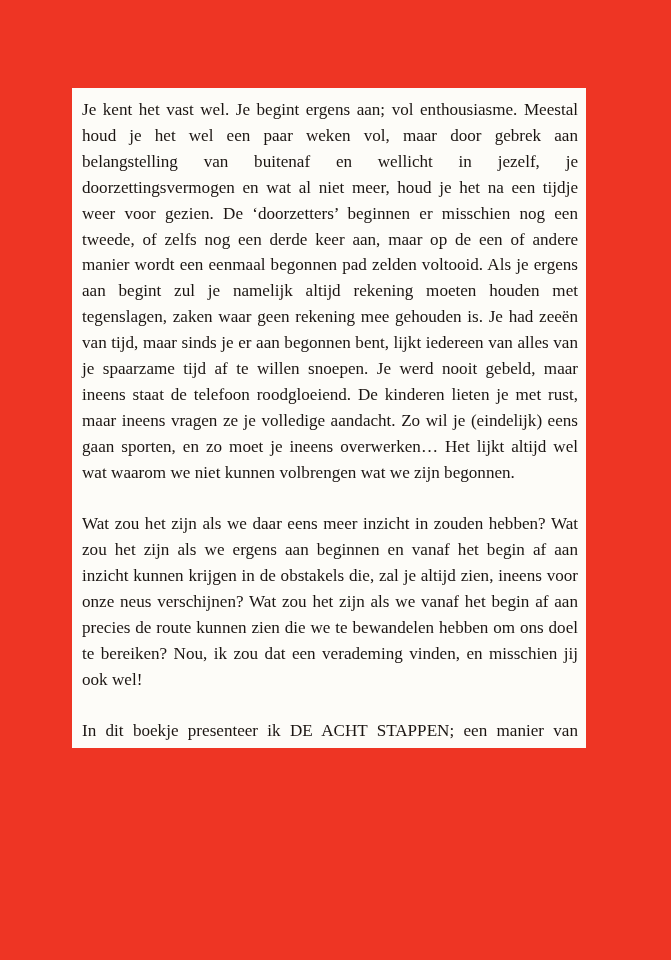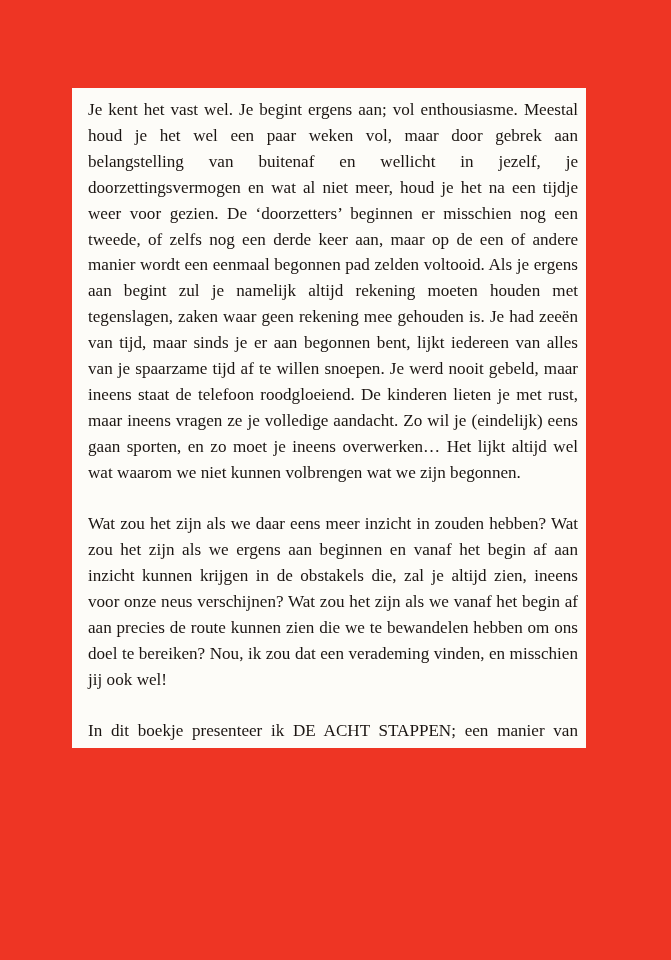--- a/index.html
+++ b/index.html
@@ -23,21 +23,21 @@
 
   
   #book-page {
     position: absolute;
     left: 72px;
     top: 88px;
     width: 514px;
     height: 660px;
     background: #fdfcf8;
     box-sizing: border-box;
-    padding: 9px 8px 10px 16px;
+    padding: 9px 8px 10px 10px;
     overflow: hidden;
   }
 
   #body-copy {
     font-size: 17.1px;
     line-height: 25.9px;
     color: #1b1512;
     text-align: justify;
     text-justify: inter-word;
     -webkit-hyphens: none;

